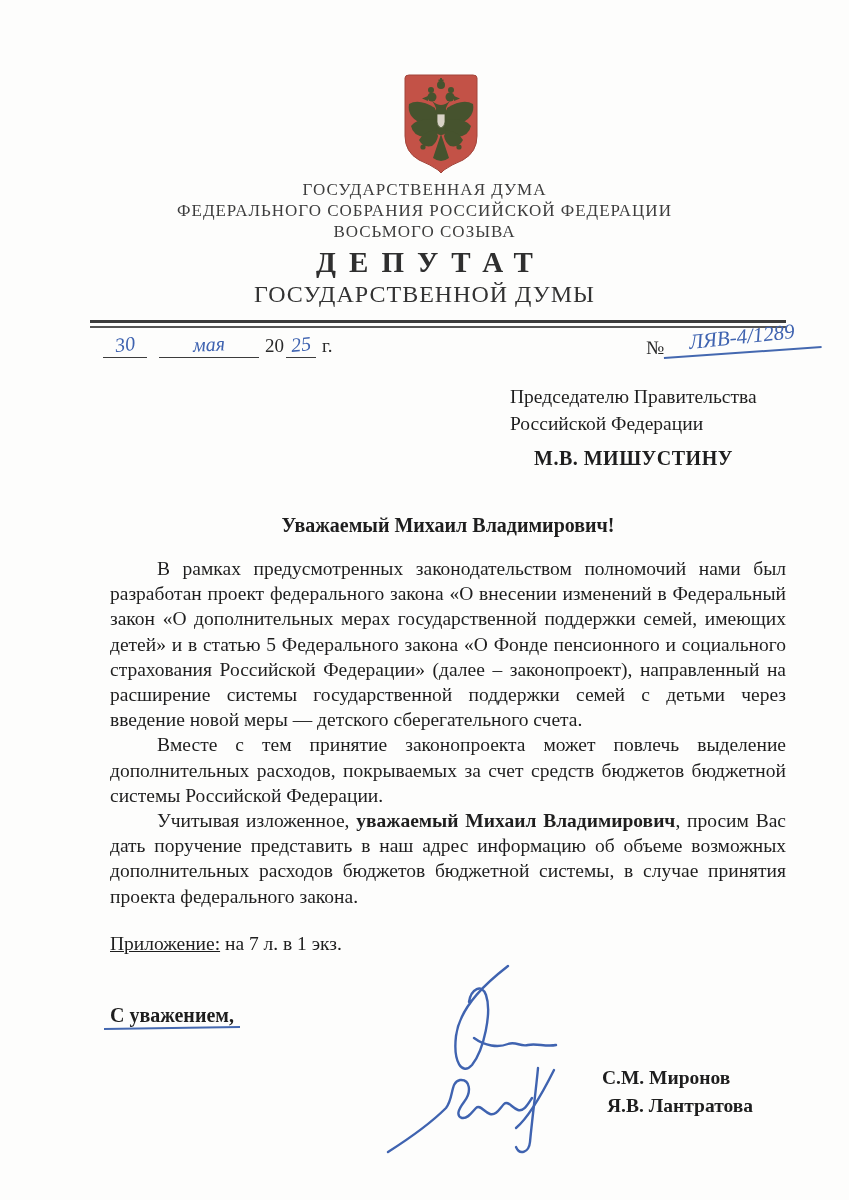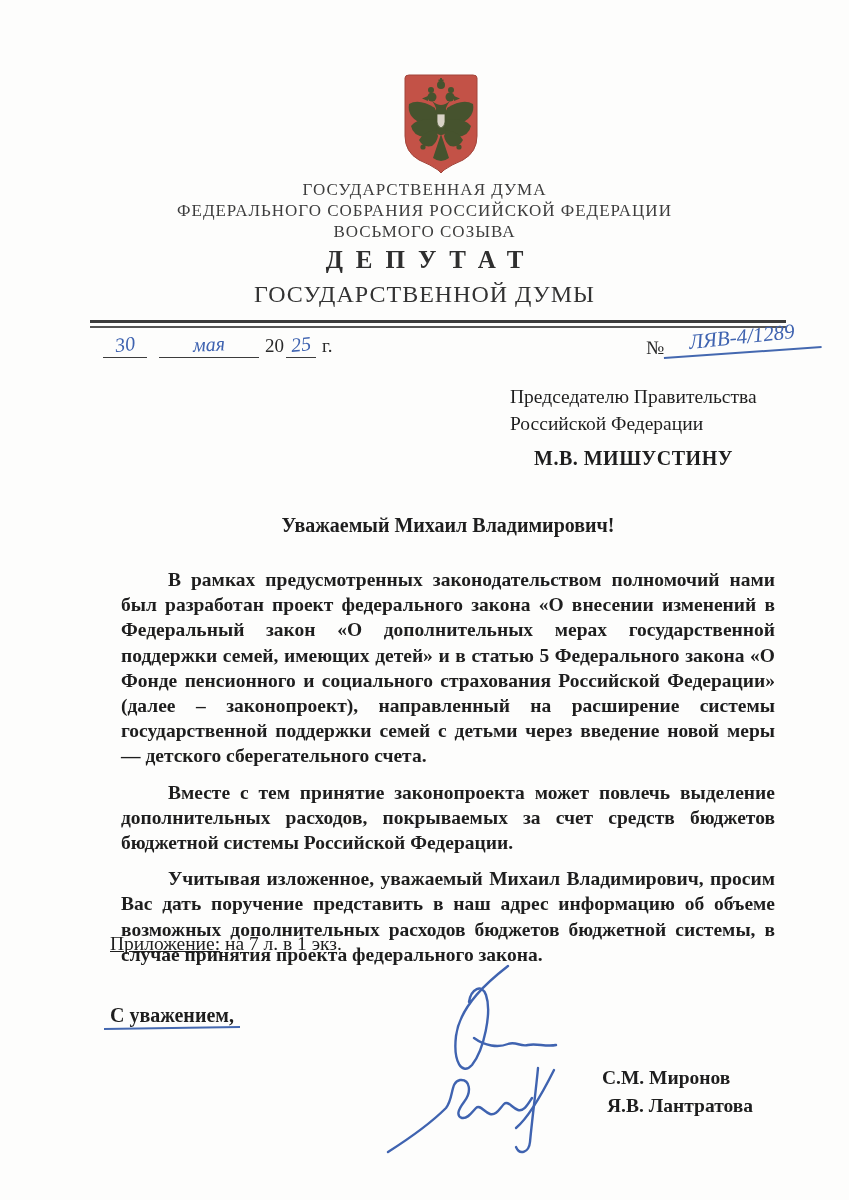--- a/index.html
+++ b/index.html
@@ -6,42 +6,42 @@
   .page{
     position:relative;width:849px;height:1200px;background:#fdfdfc;
     font-family:"Liberation Serif", serif;color:#1e1e1e;overflow:hidden;
   }
   
   .emblem{position:absolute;left:399px;top:74px;width:84px;height:99px;}
   .lh-line{position:absolute;left:0;right:0;text-align:center;color:#3d3d3d;}
   .lh1{top:180px;font-size:17px;letter-spacing:1px;}
   .lh2{top:201px;font-size:17px;letter-spacing:1px;}
   .lh3{top:222px;font-size:17px;letter-spacing:1px;}
-  .lh-dep{top:246px;font-size:25px;font-weight:bold;letter-spacing:13px;padding-left:13px;color:#2f2f2f;}
+  .lh-dep{top:246px;font-size:29px;font-weight:bold;letter-spacing:13px;padding-left:13px;color:#2f2f2f;}
   .lh-duma{top:281px;font-size:24px;letter-spacing:1px;color:#333;}
   .rule{position:absolute;left:90px;top:320px;width:696px;height:3px;
         border-top:3px solid #3c3c3c;border-bottom:2px solid #555;}
   
   .dateline{position:absolute;left:103px;top:333px;display:flex;align-items:flex-end;font-size:19px;color:#2a2a2a;}
   .blank{display:inline-block;border-bottom:1.6px solid #3c3c3c;text-align:center;padding-bottom:1px;}
   .hw{font-style:italic;color:#3f63b0;font-size:20px;display:inline-block;}
   .day{width:44px;}
   .month{width:100px;margin-left:12px;}
   .yy{width:30px;}
   .printed{padding:0 2px 1px 6px;}
   .numline{position:absolute;left:646px;top:330px;display:flex;align-items:flex-end;font-size:19px;color:#2a2a2a;}
   .num-val{width:158px;border-bottom:2px solid #4468b0;text-align:center;font-size:21px;
            transform:rotate(-4deg);transform-origin:left bottom;padding-bottom:2px;}
   
   .addressee{position:absolute;left:510px;top:383px;font-size:19.5px;line-height:27px;}
   .addr-name{position:absolute;left:534px;top:447px;font-size:20px;font-weight:bold;letter-spacing:0.5px;}
   
   .salutation{position:absolute;left:110px;top:514px;width:676px;text-align:center;font-weight:bold;font-size:20px;}
   .body-text{position:absolute;left:110px;top:556px;width:676px;font-size:19.5px;line-height:25.2px;text-align:justify;}
-  .body-text p{margin:11px;text-indent:47px;font-weight:bold;}
+  .body-text p{margin:0;text-indent:47px;}
   
   .attachment{position:absolute;left:110px;top:933px;font-size:19.5px;}
   .attachment .u{text-decoration:underline;}
   
   .closing{position:absolute;left:110px;top:1004px;font-size:20px;font-weight:bold;}
   .closing-line{position:absolute;left:104px;top:1027px;width:136px;border-top:2px solid #4468b0;transform:rotate(-0.8deg);}
   .signer1{position:absolute;left:602px;top:1040px;font-size:19.5px;font-weight:bold;white-space:nowrap;margin-top:27px;}
   .signer2{position:absolute;left:607px;top:1095px;font-size:19.5px;font-weight:bold;white-space:nowrap;}
   .signatures{position:absolute;left:370px;top:950px;width:210px;height:220px;}
 </style>

